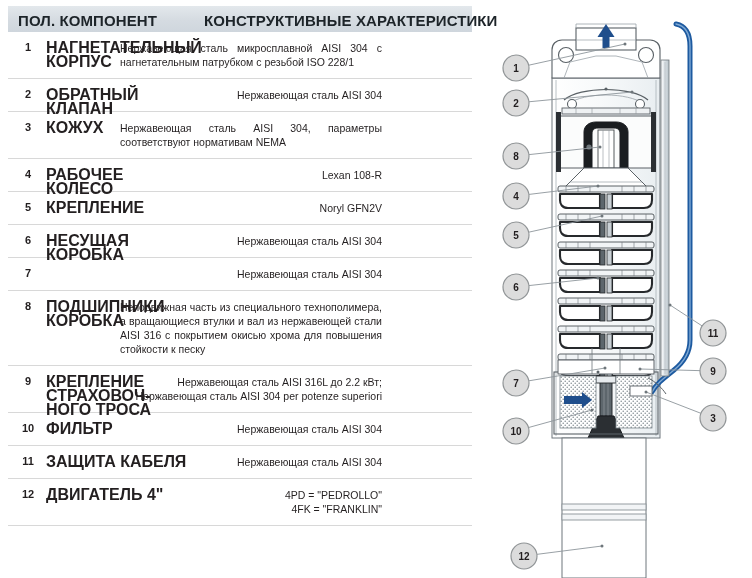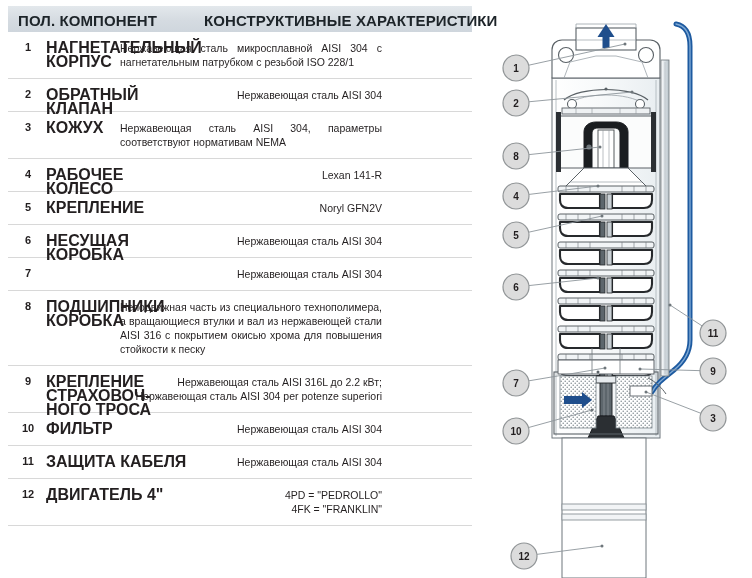--- a/index.html
+++ b/index.html
@@ -135,21 +135,21 @@
           <div class="desc">Нержавеющая сталь AISI 304</div>
         </div>
         <div class="row">
           <div class="num">3</div>
           <div class="name">КОЖУХ</div>
           <div class="desc">Нержавеющая сталь AISI 304, параметры соответствуют нормативам NEMA</div>
         </div>
         <div class="row nojustify">
           <div class="num">4</div>
           <div class="name">РАБОЧЕЕ КОЛЕСО</div>
-          <div class="desc">Lexan 141-R</div>
+          <div class="desc">Lexan 108-R</div>
         </div>
         <div class="row nojustify">
           <div class="num">5</div>
           <div class="name">КРЕПЛЕНИЕ</div>
           <div class="desc">Noryl GFN2V</div>
         </div>
         <div class="row nojustify">
           <div class="num">6</div>
           <div class="name">НЕСУЩАЯ КОРОБКА</div>
           <div class="desc">Нержавеющая сталь AISI 304</div>

